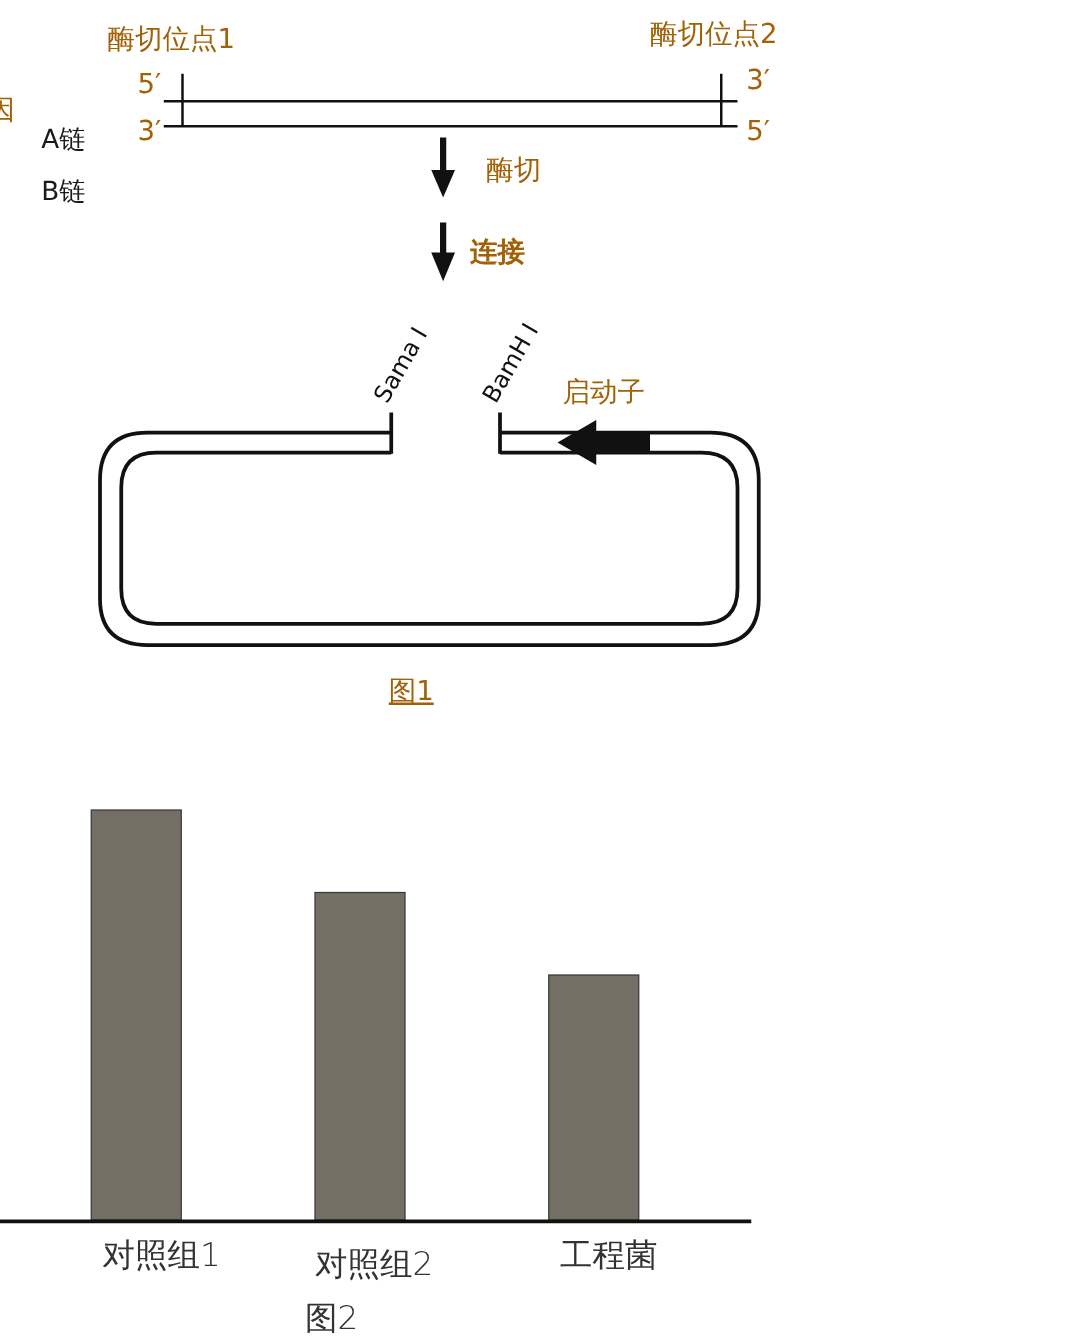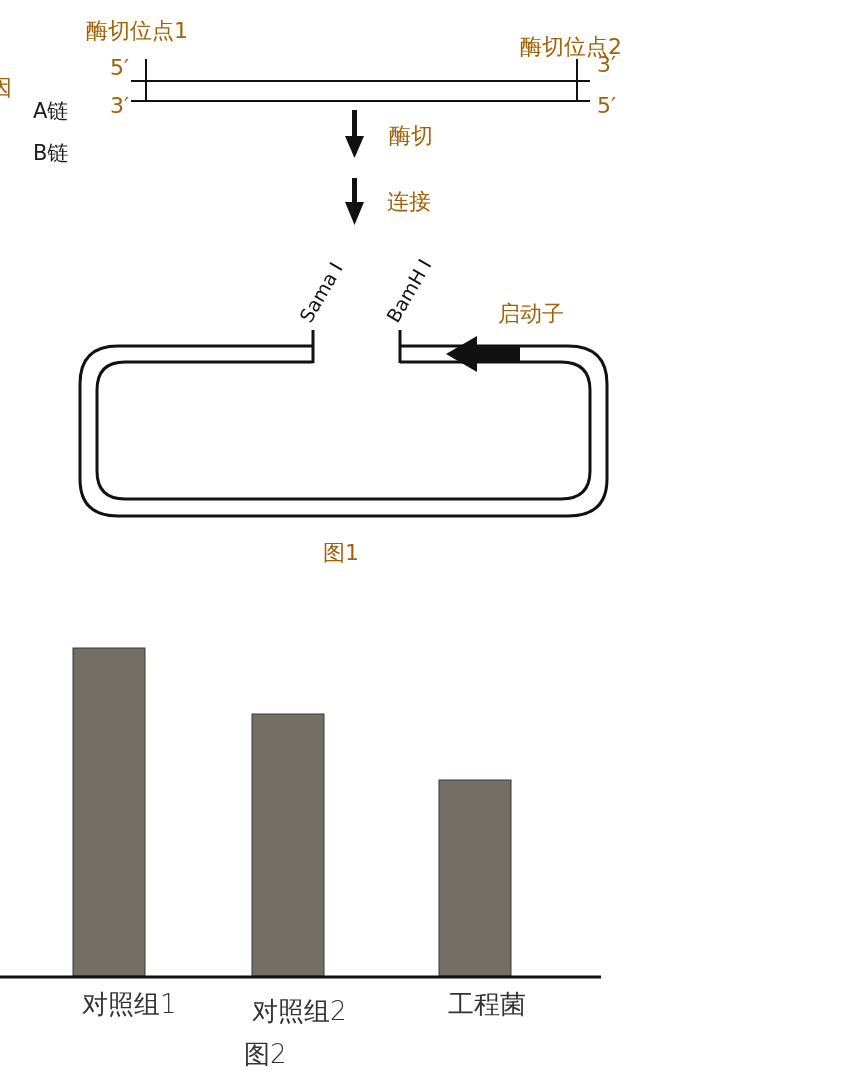--- a/index.html
+++ b/index.html
@@ -49,31 +49,31 @@
 
   <g>
     <rect x="73" y="648" width="72" height="328" fill="#736f64" stroke="#3a3a36" stroke-width="1"></rect>
     <rect x="252" y="714" width="72" height="262" fill="#736f64" stroke="#3a3a36" stroke-width="1"></rect>
     <rect x="439" y="780" width="72" height="196" fill="#736f64" stroke="#3a3a36" stroke-width="1"></rect>
     <line x1="0" y1="977" x2="601" y2="977" stroke="#111" stroke-width="3"></line>
   </g>
 </svg>
 
 <div class="abs lbl" style="left:86px; top:16px;">酶切位点1</div>
-<div class="abs lbl" style="left:520px; top:32px;">酶切位点2</div>
+<div class="abs lbl" style="left:520px; top:12px;">酶切位点2</div>
 <div class="abs lbl" style="left:-10px; top:73px;">因</div>
 <div class="abs lbl-sm" style="left:33px; top:54px;">A链</div>
 <div class="abs lbl-sm" style="left:33px; top:96px;">B链</div>
 <div class="abs lbl" style="left:110px; top:55px;">5′</div>
 <div class="abs lbl" style="left:110px; top:93px;">3′</div>
 <div class="abs lbl" style="left:597px; top:52px;">3′</div>
 <div class="abs lbl" style="left:597px; top:93px;">5′</div>
 <div class="abs lbl" style="left:376px; top:121px;padding-left:13px;">酶切</div>
-<div class="abs lbl" style="left:387px; top:187px;">连接</div>
+<div class="abs lbl" style="left:376px; top:187px;font-weight:bold;">连接</div>
 <div class="abs rot" style="left:314px; top:304px; transform:rotate(-60deg);">Sama I</div>
 <div class="abs rot" style="left:401px; top:304px; transform:rotate(-60deg);">BamH I</div>
-<div class="abs lbl" style="left:450px; top:299px;margin-left:48px;">启动子</div>
-<div class="abs lbl" style="left:323px; top:538px;">图1</div>
+<div class="abs lbl" style="left:450px; top:299px;">启动子</div>
+<div class="abs lbl" style="left:311px; top:538px;text-decoration:underline;">图1</div>
 
 <div class="abs axis-lbl" style="left:62px; top:987px;">对照组1</div>
 <div class="abs axis-lbl" style="left:232px; top:994px;">对照组2</div>
 <div class="abs axis-lbl" style="left:428px; top:987px;">工程菌</div>
 <div class="abs axis-lbl" style="left:224px; top:1037px;">图2</div>
 
 </body></html>

